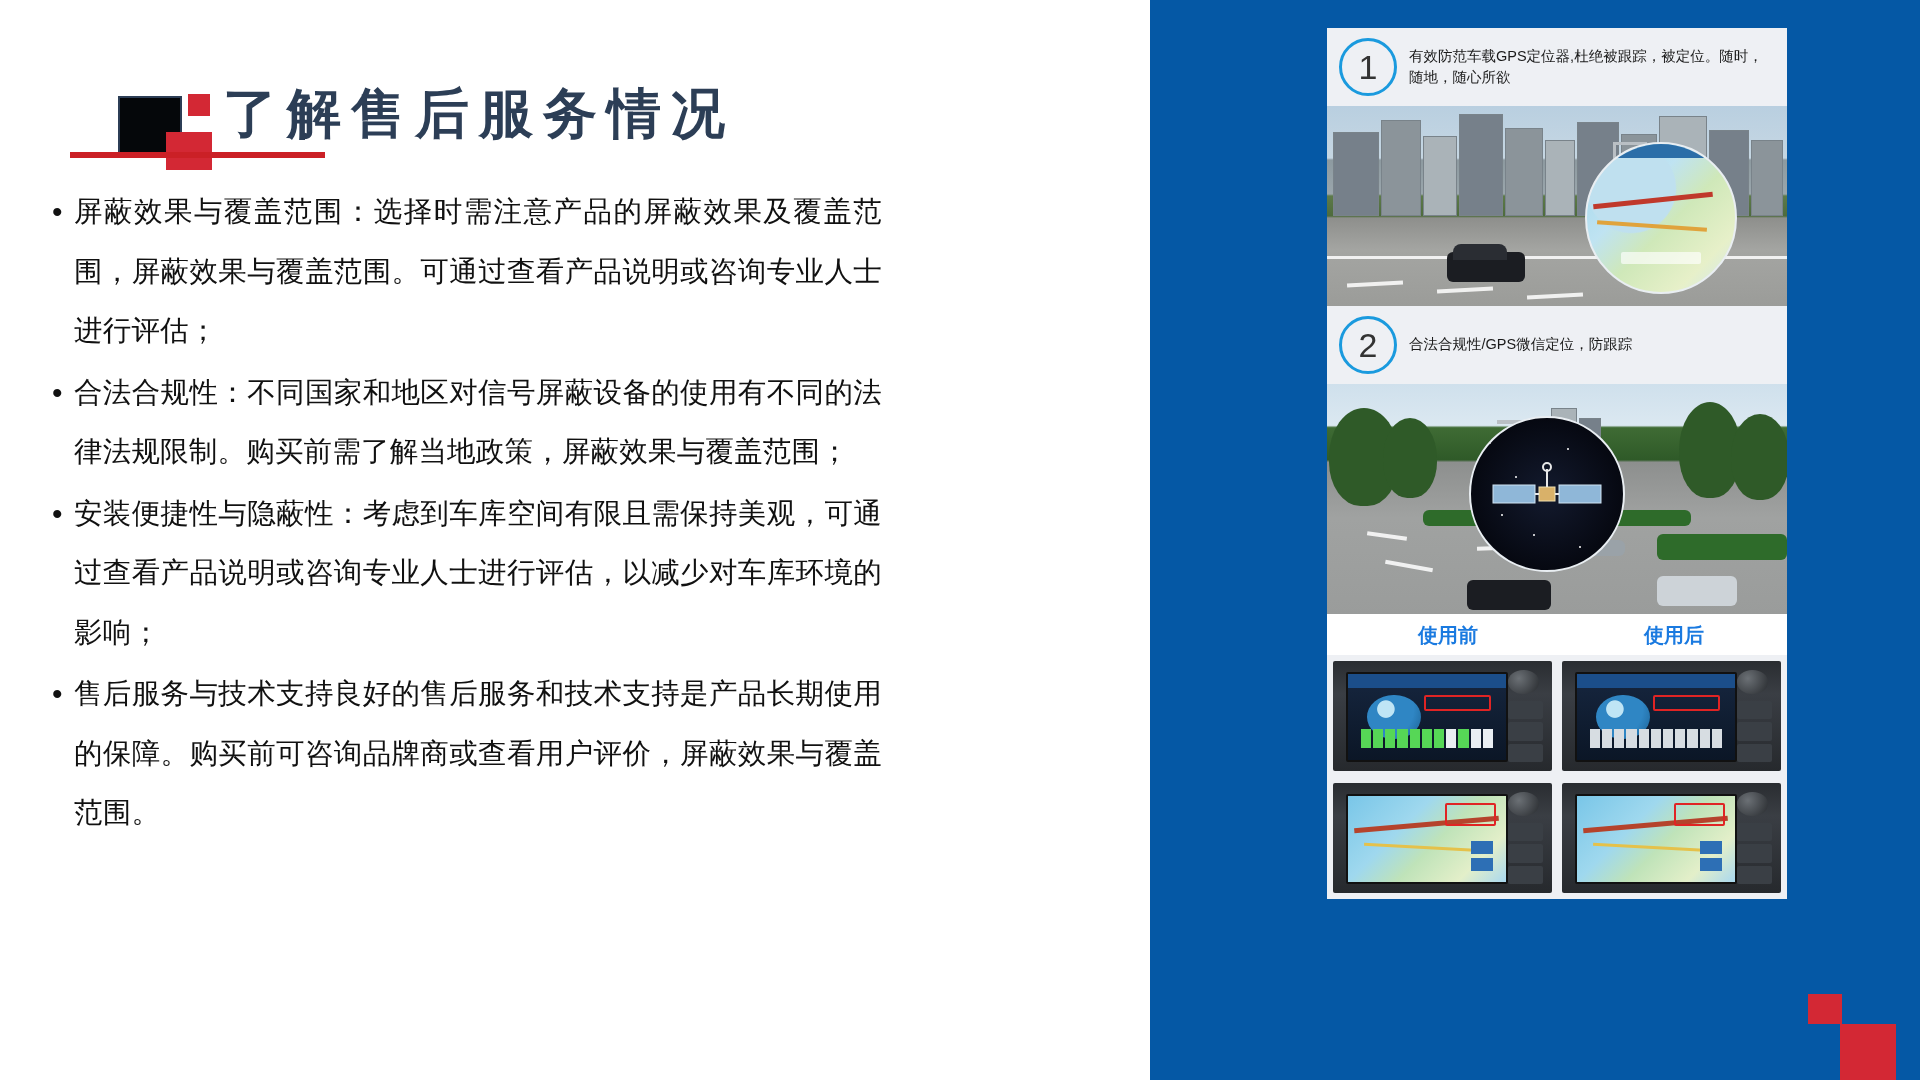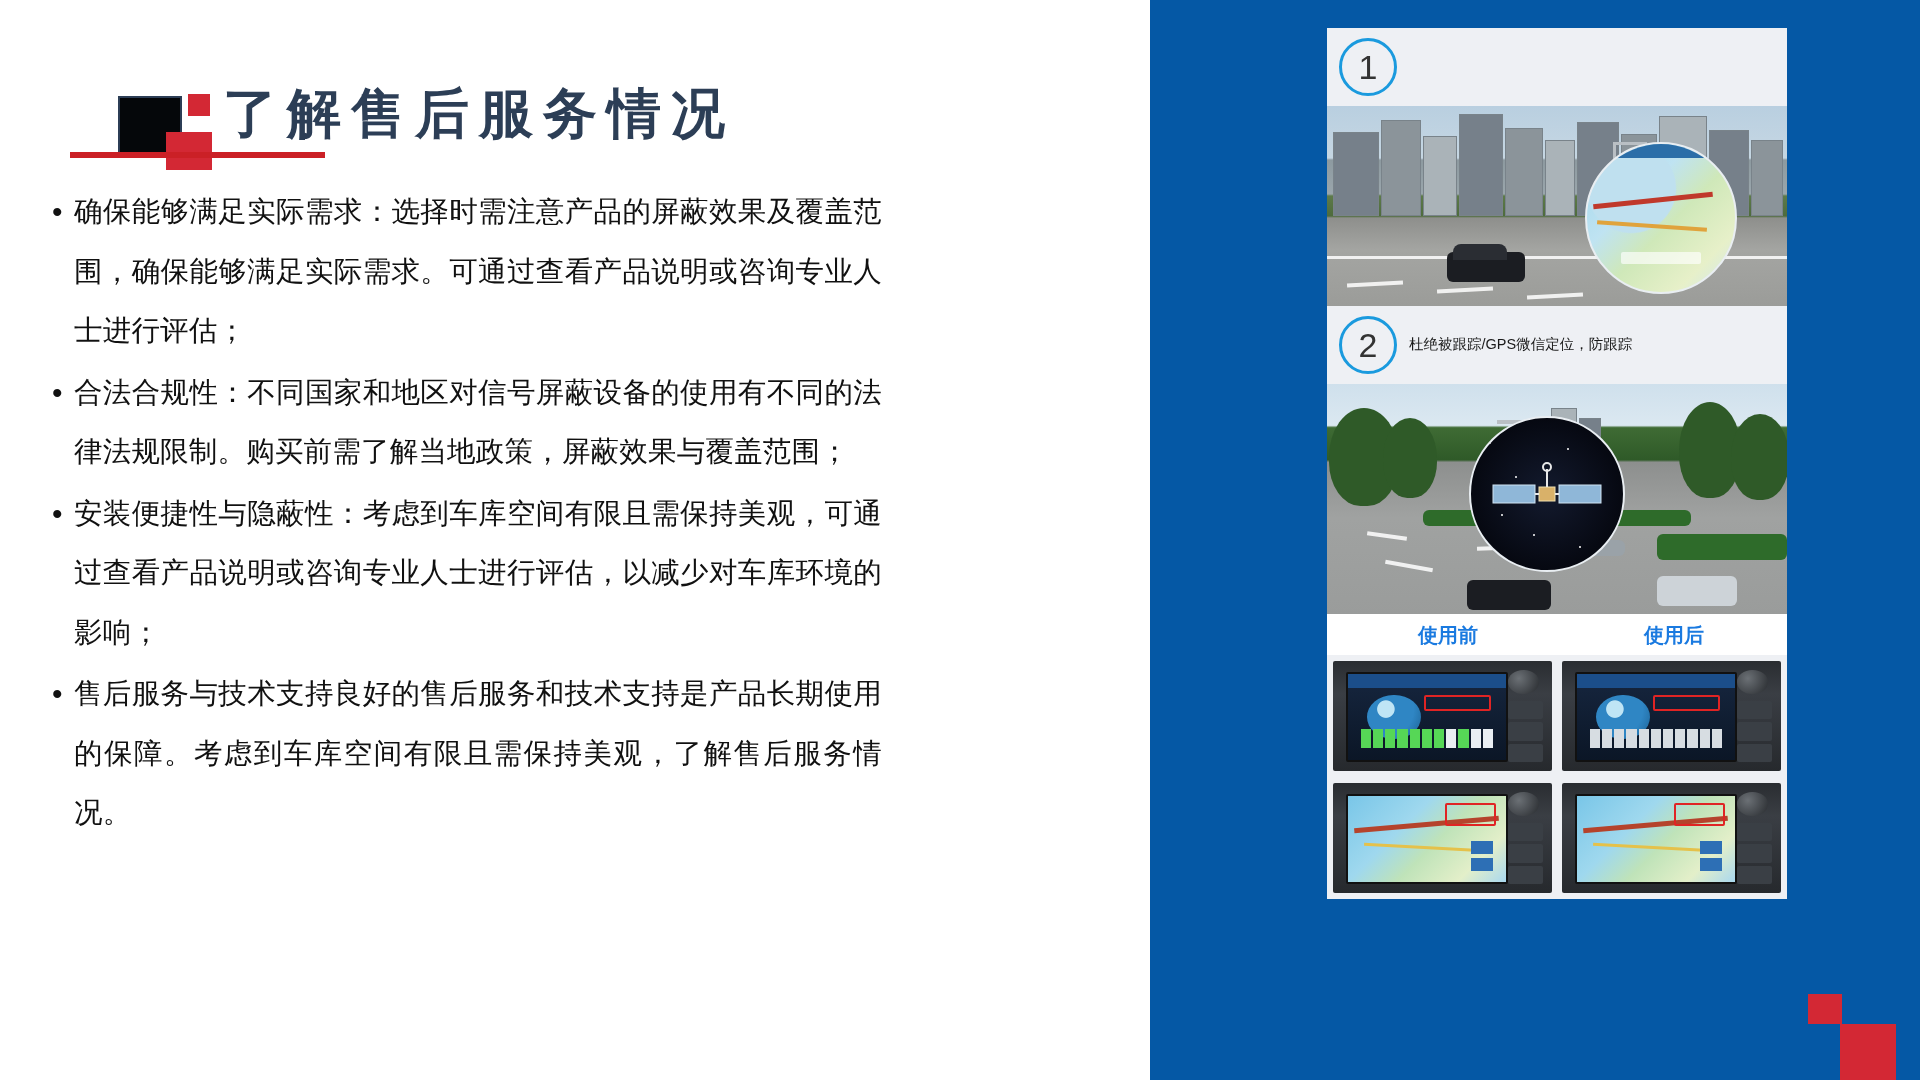--- a/index.html
+++ b/index.html
@@ -111,48 +111,49 @@
         <div class="sq-red-lg"></div>
       </div>
       <div class="title-text">了解售后服务情况</div>
     </div>
     <div class="title-underline"></div>
 
     <div class="bullets">
 
       <div class="bullet">
         <span class="dot">•</span>
-        <span class="btext">确保能够满足实际需求：选择时需注意产品的屏蔽效果及覆盖范围，确保能够满足实际需求。可通过查看产品说明或咨询专业人士进行评估；</span>
+        <span class="btext">屏蔽效果与覆盖范围：选择时需注意产品的屏蔽效果及覆盖范围，屏蔽效果与覆盖范围。可通过查看产品说明或咨询专业人士进行评估；</span>
       </div>
 
       <div class="bullet">
         <span class="dot">•</span>
         <span class="btext">合法合规性：不同国家和地区对信号屏蔽设备的使用有不同的法律法规限制。购买前需了解当地政策，屏蔽效果与覆盖范围；</span>
       </div>
 
       <div class="bullet">
         <span class="dot">•</span>
         <span class="btext">安装便捷性与隐蔽性：考虑到车库空间有限且需保持美观，可通过查看产品说明或咨询专业人士进行评估，以减少对车库环境的影响；</span>
       </div>
 
       <div class="bullet">
         <span class="dot">•</span>
-        <span class="btext">售后服务与技术支持良好的售后服务和技术支持是产品长期使用的保障。考虑到车库空间有限且需保持美观，了解售后服务情况。</span>
+        <span class="btext">售后服务与技术支持良好的售后服务和技术支持是产品长期使用的保障。购买前可咨询品牌商或查看用户评价，屏蔽效果与覆盖范围。</span>
       </div>
 
     </div>
   </div>
 
   <div class="right-pane">
 
 
     <div class="content-col">
 
       <div class="note">
         <div class="circle-num">1</div>
+        <div class="note-text">有效防范车载GPS定位器,杜绝被跟踪，被定位。随时，随地，随心所欲</div>
       </div>
 
       <div class="photo photo-city">
         <div class="bld d" style="left:6px;top:26px;width:46px;height:84px;"></div>
         <div class="bld" style="left:54px;top:14px;width:40px;height:96px;"></div>
         <div class="bld l" style="left:96px;top:30px;width:34px;height:80px;"></div>
         <div class="bld d" style="left:132px;top:8px;width:44px;height:102px;"></div>
         <div class="bld" style="left:178px;top:22px;width:38px;height:88px;"></div>
         <div class="bld l" style="left:218px;top:34px;width:30px;height:76px;"></div>
         <div class="bld d" style="left:250px;top:16px;width:42px;height:94px;"></div>
@@ -171,21 +172,21 @@
         <div class="lens map" style="left:258px;top:36px;width:148px;height:148px;">
           <div style="position:absolute;left:0;top:0;width:100%;height:14px;background:#2b6ea8;"></div>
           <div style="position:absolute;left:6px;top:54px;width:120px;height:5px;background:#c0392b;transform:rotate(-6deg);"></div>
           <div style="position:absolute;left:10px;top:80px;width:110px;height:4px;background:#e0a33c;transform:rotate(4deg);"></div>
           <div style="position:absolute;left:34px;top:108px;width:80px;height:12px;background:rgba(255,255,255,.65);border-radius:2px;"></div>
         </div>
       </div>
 
       <div class="note">
         <div class="circle-num">2</div>
-        <div class="note-text">杜绝被跟踪/GPS微信定位，防跟踪</div>
+        <div class="note-text">合法合规性/GPS微信定位，防跟踪</div>
       </div>
 
       <div class="photo photo-road">
         <div class="tree" style="left:2px;top:24px;width:70px;height:98px;"></div>
         <div class="tree" style="left:56px;top:34px;width:54px;height:80px;"></div>
         <div class="tree" style="left:352px;top:18px;width:62px;height:96px;"></div>
         <div class="tree" style="left:404px;top:30px;width:58px;height:86px;"></div>
         <div class="bld l" style="left:224px;top:24px;width:26px;height:60px;"></div>
         <div class="bld d" style="left:252px;top:34px;width:22px;height:50px;"></div>
         <div class="lamp" style="left:196px;top:36px;width:4px;height:74px;"></div>

